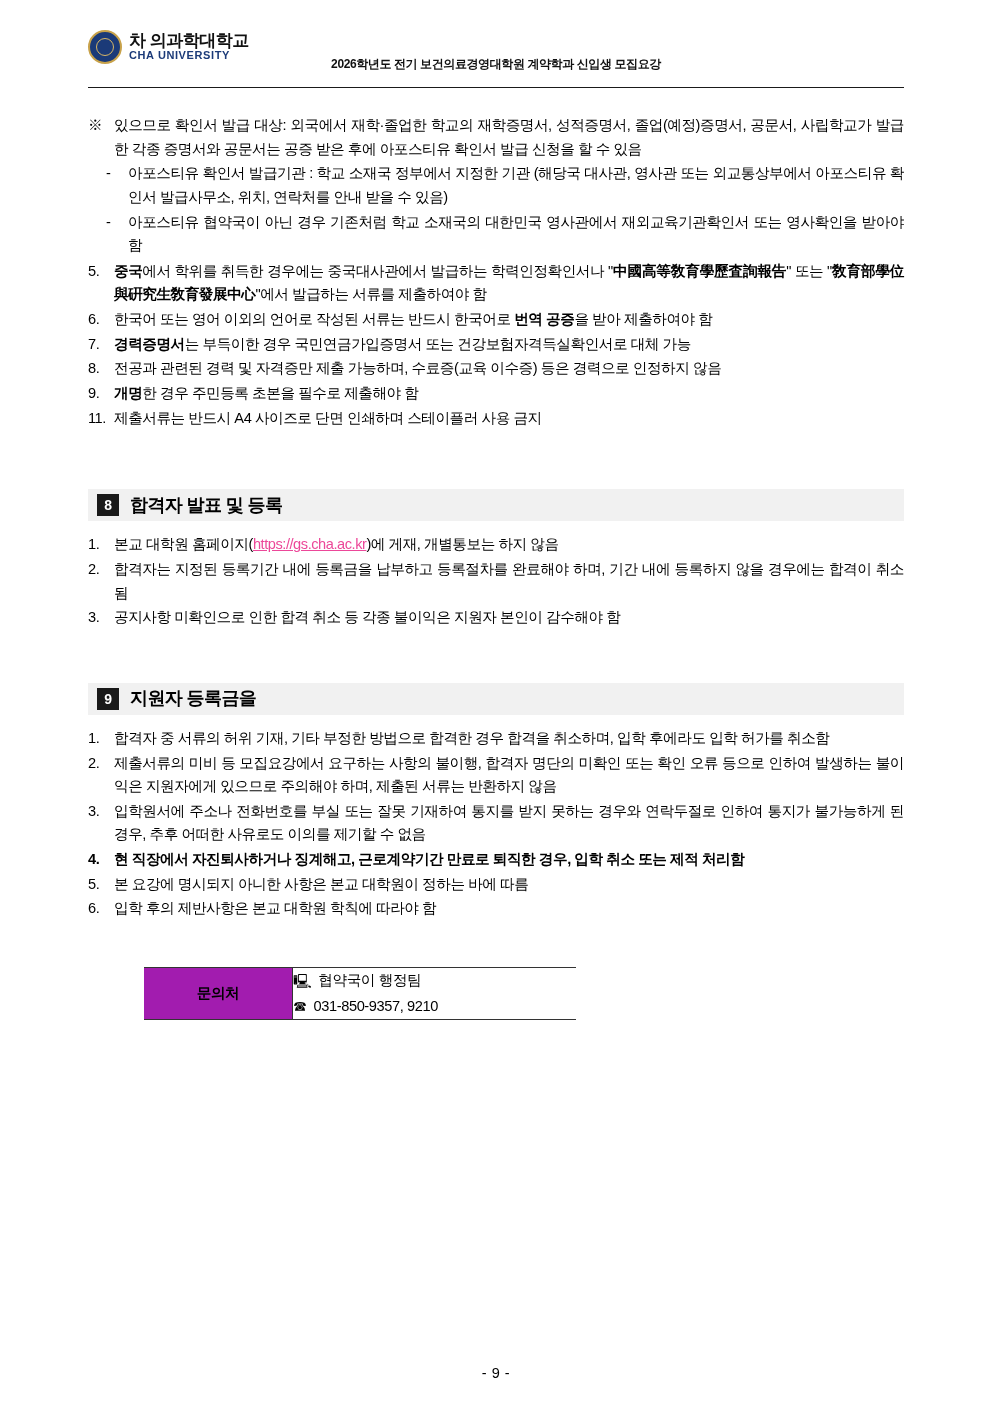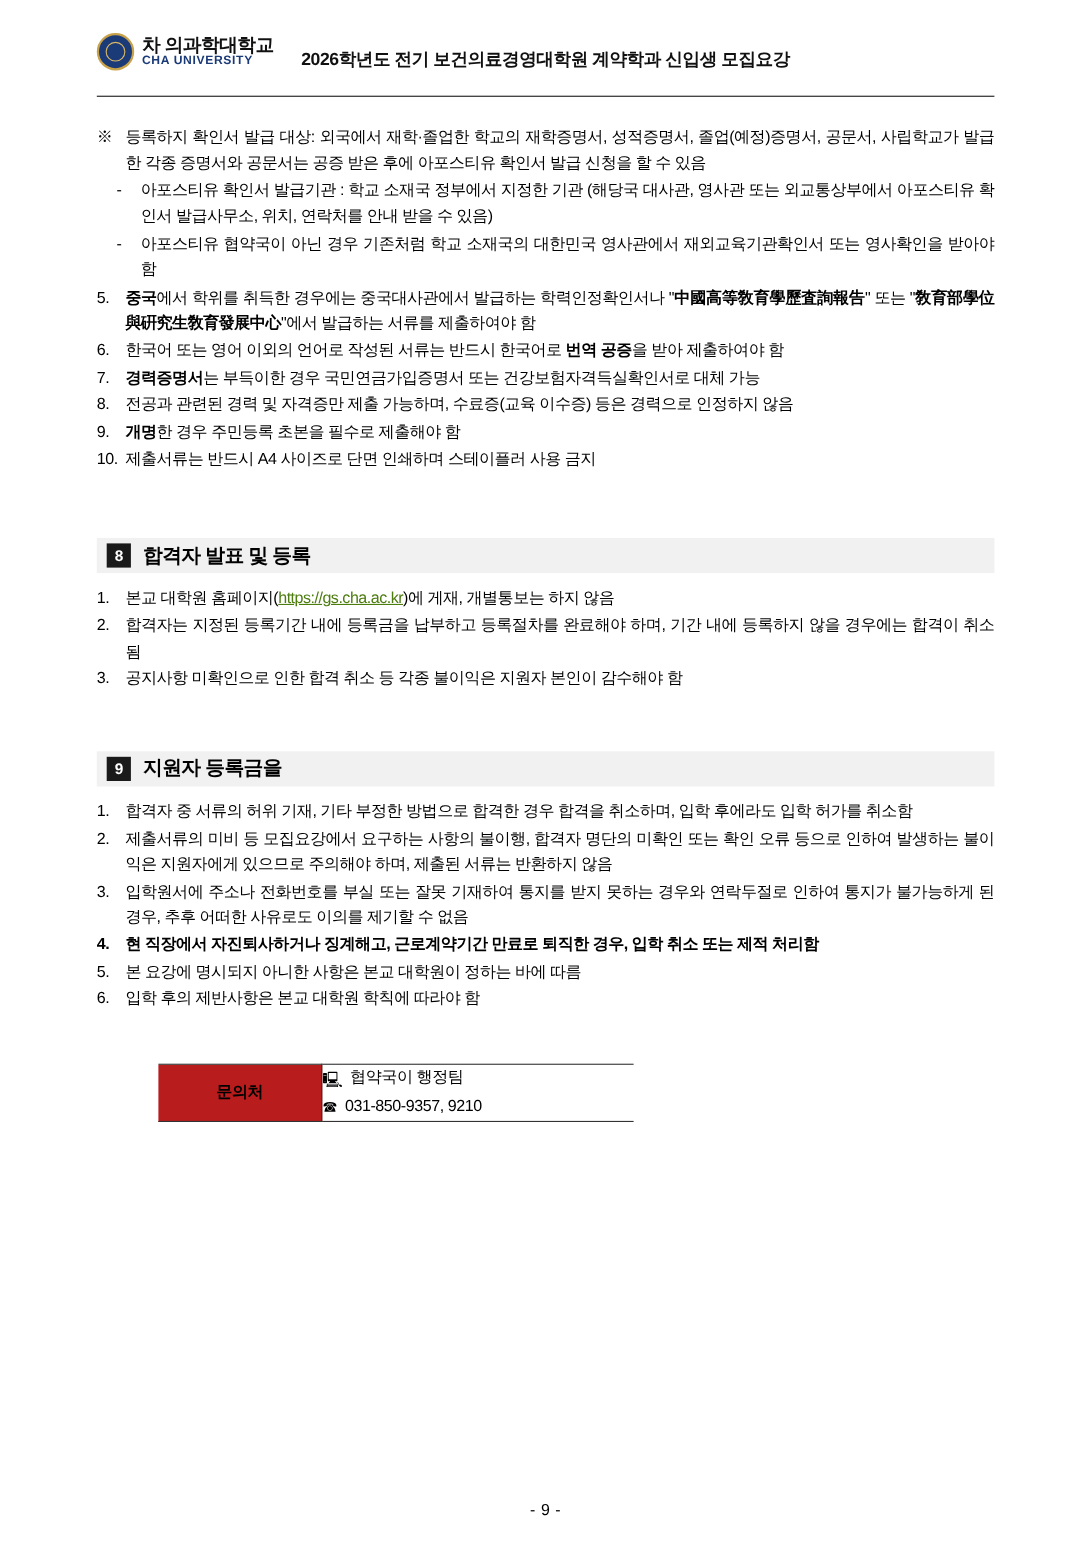--- a/index.html
+++ b/index.html
@@ -74,26 +74,26 @@
   .logo-en {
     font-size: 11px;
     font-weight: bold;
     letter-spacing: 0.6px;
     color: #1b3a78;
   }
   .header-title {
     position: absolute;
     left: 50%;
     transform: translateX(-50%);
-    font-size: 16px;
+    font-size: 12px;
     font-weight: bold;
     letter-spacing: -0.4px;
     white-space: nowrap;
     color: #111;
-    top: 14px;
+    top: 26px;
   }
 
   
   .content {
     margin-top: 26px;
     font-size: 14.6px;
     line-height: 1.62;
     letter-spacing: -0.45px;
   }
 
@@ -148,41 +148,41 @@
     flex: 0 0 auto;
   }
   .section-title {
     font-size: 18px;
     font-weight: bold;
     letter-spacing: -0.6px;
     margin-left: 11px;
   }
 
   a.link {
-    color: #4d7c0f;
+    color: #ec4899;
     text-decoration: underline;
   }
 
   
   .contact-wrap {
     margin-top: 46px;
     margin-left: 56px;
   }
   table.contact {
     border-collapse: collapse;
     width: 432px;
   }
   table.contact td {
     border-top: 1.6px solid #333;
     border-bottom: 1.6px solid #333;
     padding: 0;
   }
   td.contact-label {
     width: 148px;
-    background: #b91c1c;
+    background: #a21caf;
     text-align: center;
     font-size: 14.6px;
     font-weight: bold;
     letter-spacing: -0.4px;
     border-right: 1.6px solid #333;
     vertical-align: middle;
   }
   td.contact-value {
     padding: 11px 0 11px 14px;
     font-size: 14.6px;
@@ -222,21 +222,21 @@
     </div>
     <div class="header-title">2026학년도 전기 보건의료경영대학원 계약학과 신입생 모집요강</div>
     <div class="header-rule"></div>
   </div>
 
   <div class="content">
 
     <div class="note-block">
       <div class="li">
         <span class="marker">※</span>
-        <p class="just">등록하지 확인서 발급 대상: 외국에서 재학·졸업한 학교의 재학증명서, 성적증명서, 졸업(예정)증명서, 공문서, 사립학교가 발급한 각종 증명서와 공문서는 공증 받은 후에 아포스티유 확인서 발급 신청을 할 수 있음</p>
+        <p class="just">있으므로 확인서 발급 대상: 외국에서 재학·졸업한 학교의 재학증명서, 성적증명서, 졸업(예정)증명서, 공문서, 사립학교가 발급한 각종 증명서와 공문서는 공증 받은 후에 아포스티유 확인서 발급 신청을 할 수 있음</p>
       </div>
 
       <div class="li sub">
         <span class="marker">-</span>
         <p class="just">아포스티유 확인서 발급기관 : 학교 소재국 정부에서 지정한 기관 (해당국 대사관, 영사관 또는 외교통상부에서 아포스티유 확인서 발급사무소, 위치, 연락처를 안내 받을 수 있음)</p>
       </div>
 
       <div class="li sub">
         <span class="marker">-</span>
         <p class="just">아포스티유 협약국이 아닌 경우 기존처럼 학교 소재국의 대한민국 영사관에서 재외교육기관확인서 또는 영사확인을 받아야 함</p>
@@ -258,21 +258,21 @@
       </div>
       <div class="li">
         <span class="marker">8.</span>
         <p class="just">전공과 관련된 경력 및 자격증만 제출 가능하며, 수료증(교육 이수증) 등은 경력으로 인정하지 않음</p>
       </div>
       <div class="li">
         <span class="marker">9.</span>
         <p class="just"><b>개명</b>한 경우 주민등록 초본을 필수로 제출해야 함</p>
       </div>
       <div class="li num10">
-        <span class="marker">10.</span>
+        <span class="marker">11.</span>
         <p class="just">제출서류는 반드시 A4 사이즈로 단면 인쇄하며 스테이플러 사용 금지</p>
       </div>
     </div>
 
     <div class="spacer-lg"></div>
 
     <div class="section">
       <div class="section-num">8</div>
       <div class="section-title">합격자 발표 및 등록</div>
     </div>

